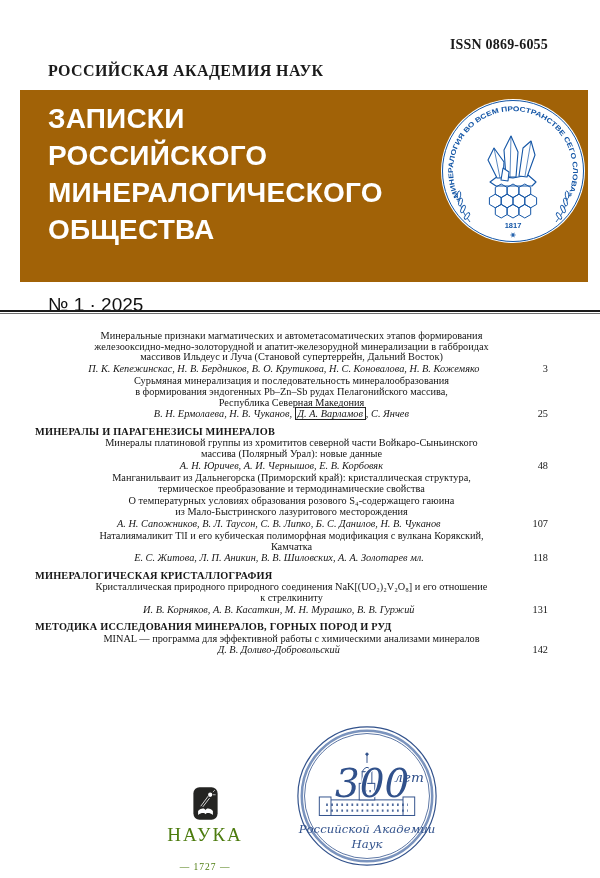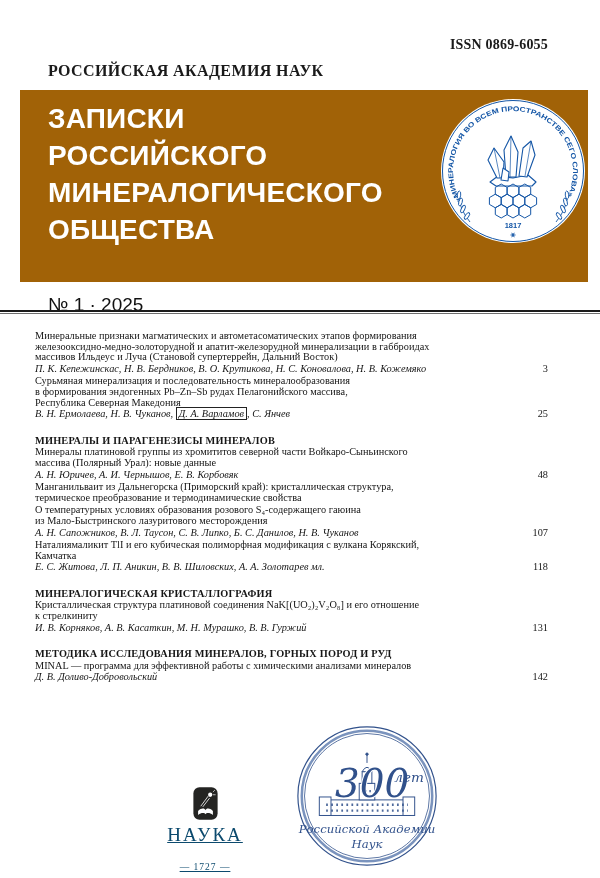--- a/index.html
+++ b/index.html
@@ -13,29 +13,29 @@
   .mast-title{position:absolute;left:28px;top:10px;font-family:"Liberation Sans","DejaVu Sans",sans-serif;
         font-weight:bold;color:#ffffff;font-size:28px;line-height:37px;white-space:pre-line;letter-spacing:0.2px;}
   .emblem{position:absolute;left:420px;top:8px;}
 
   .issue{position:absolute;left:48px;top:294px;font-family:"Liberation Sans","DejaVu Sans",sans-serif;
         font-size:19px;color:#111;}
   .rule{position:absolute;left:0;top:310px;width:600px;height:1px;
         border-top:2px solid #1b1b1b;border-bottom:1px solid #6e6e6e;}
 
   .toc{position:absolute;left:35px;top:331px;width:513px;font-size:10.3px;line-height:10.6px;color:#161616;}
-  .art{margin-bottom:2px;}
+  .art{margin-bottom:2px;text-align:center;}
   .t{white-space:pre-line;}
   .arow{display:flex;align-items:flex-end;margin-top:1px;}
   .auth{flex:1;font-style:italic;white-space:pre-line;}
   .pg{margin-left:10px;font-style:normal;}
   .boxed{border:1px solid #222;padding:0 2px;}
-  .toc-h{font-weight:bold;margin:16px 0 1px;letter-spacing:0.2px;}
-
-  .nauka{position:absolute;left:157px;top:786px;width:96px;text-align:center;color:#0c4a6e;text-decoration:underline;}
+  .toc-h{font-weight:bold;margin:7px 0 1px;letter-spacing:0.2px;}
+
+  .nauka{position:absolute;left:157px;top:786px;width:96px;text-align:center;color:#4d7c0f;}
   .nauka svg{display:block;margin:0 auto;}
   .nauka-name{font-size:19px;letter-spacing:2px;margin-top:3px;}
   .nauka-year{font-size:9.5px;letter-spacing:1px;margin-top:16px;}
 
   .ras300{position:absolute;left:294px;top:723px;}
 </style>
 </head>
 <body>
 
 <div class="page">
@@ -163,21 +163,21 @@
 Камчатка</div>
       <div class="arow">
         <span class="auth">Е. С. Житова, Л. П. Аникин, В. В. Шиловских, А. А. Золотарев мл.</span>
         <span class="pg">118</span>
       </div>
     </div>
 
     <div class="toc-h">МИНЕРАЛОГИЧЕСКАЯ КРИСТАЛЛОГРАФИЯ</div>
 
     <div class="art">
-      <div class="t">Кристаллическая структура платиновой соединения NaK[(UO₂)₂V₂O₈] и его отношение
+      <div class="t">Кристаллическая природного природного соединения NaK[(UO₂)₂V₂O₈] и его отношение
 к стрелкиниту</div>
       <div class="arow">
         <span class="auth">И. В. Корняков, А. В. Касаткин, М. Н. Мурашко, В. В. Гуржий</span>
         <span class="pg">131</span>
       </div>
     </div>
 
     <div class="toc-h">МЕТОДИКА ИССЛЕДОВАНИЯ МИНЕРАЛОВ, ГОРНЫХ ПОРОД И РУД</div>
 
     <div class="art">

